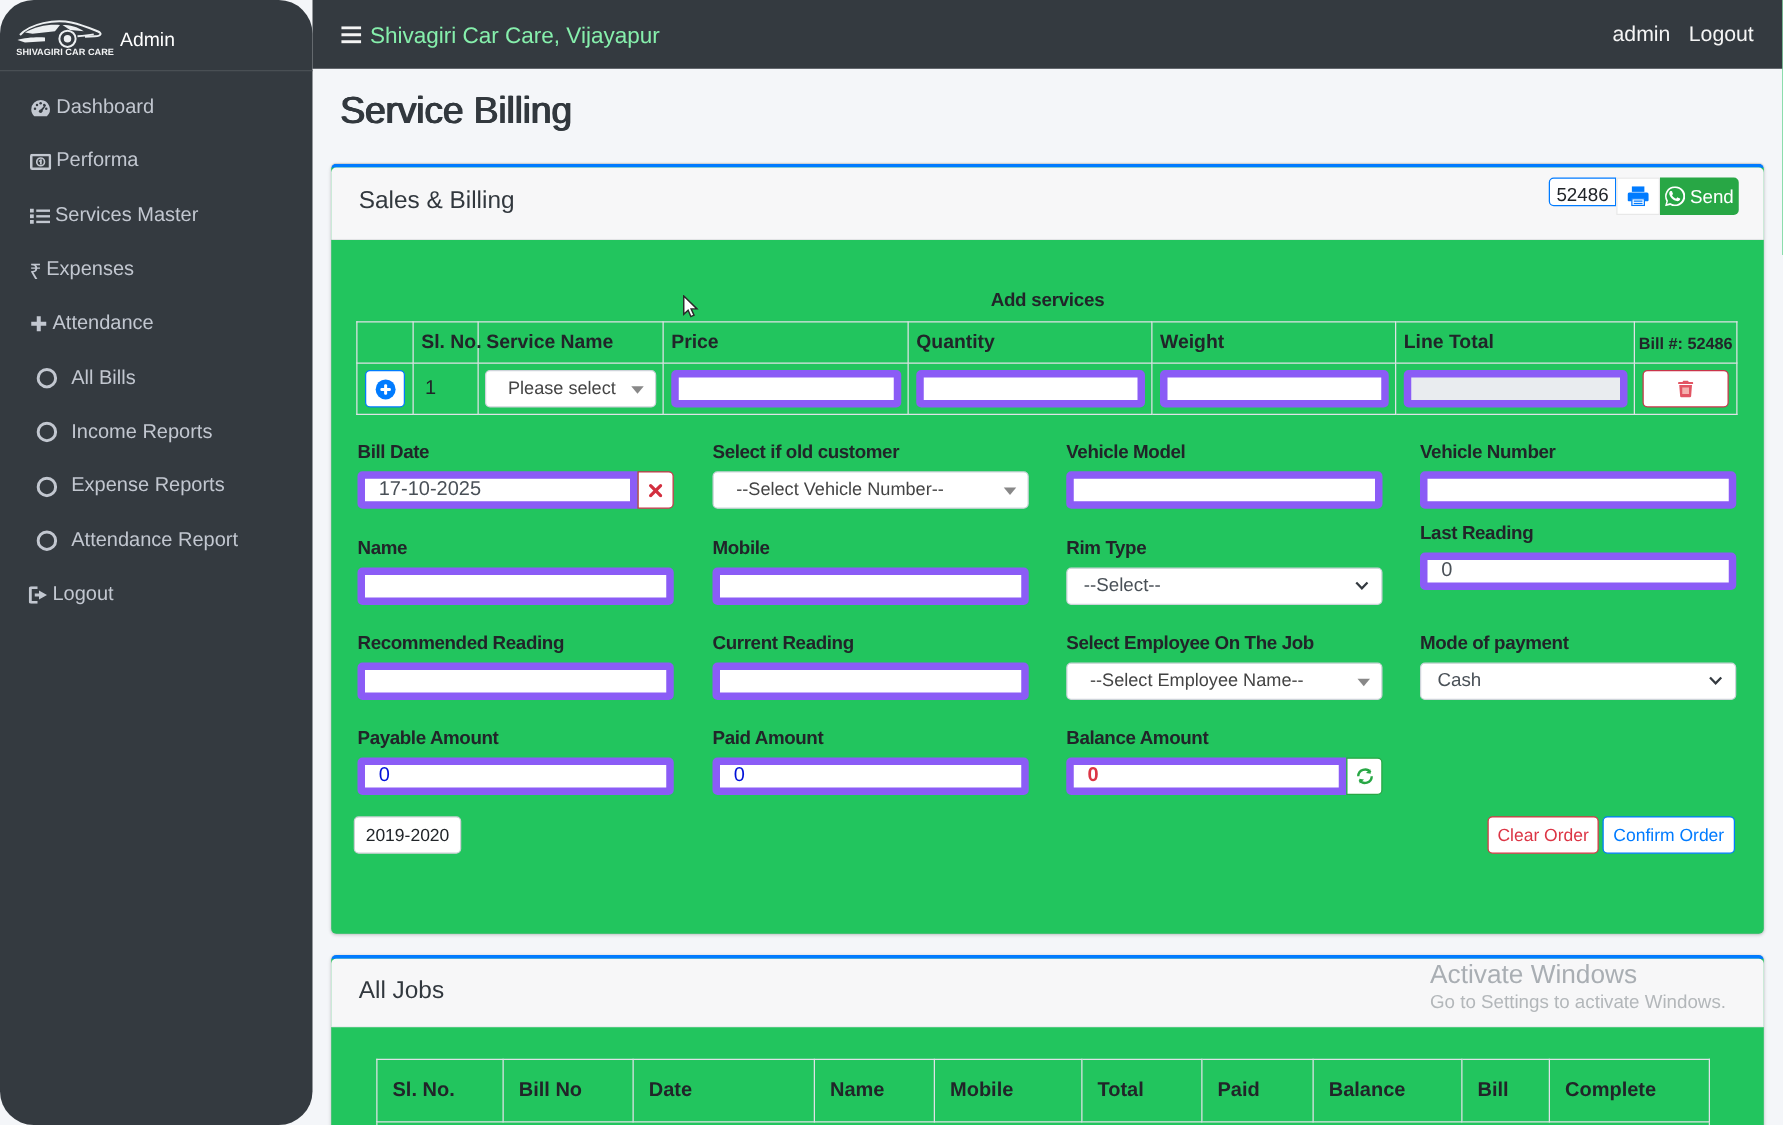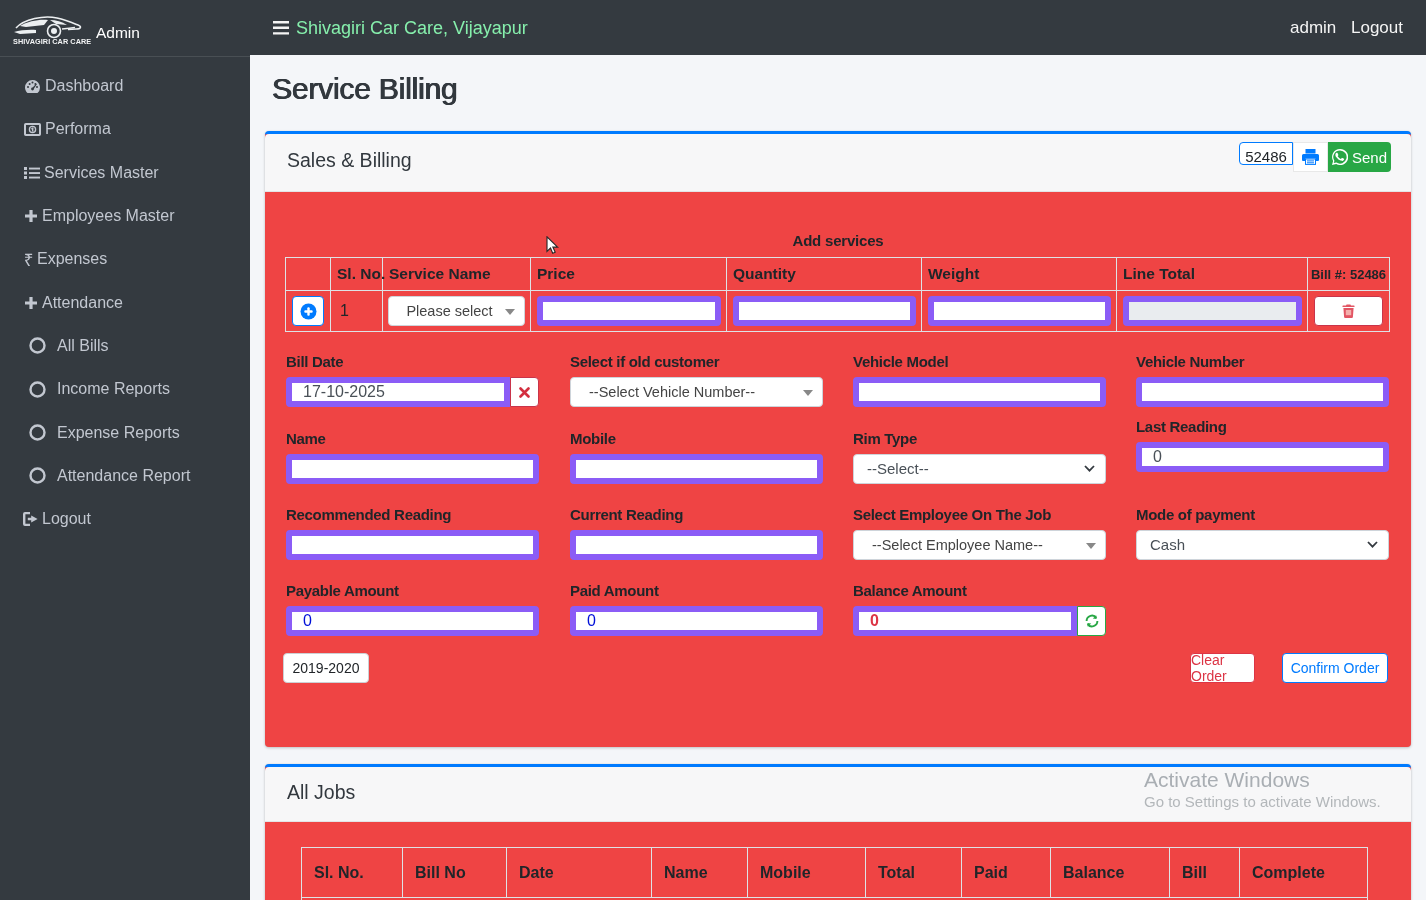--- a/index.html
+++ b/index.html
@@ -1,35 +1,35 @@
 <!DOCTYPE html>
 <html><head>
 <meta charset="utf-8">
 <style>
 * { box-sizing: border-box; margin:0; padding:0; }
 html,body { width:1426px; height:900px; overflow:hidden; }
 body { font-family:"Liberation Sans", sans-serif; background:#f4f6f9; position:relative; font-size:16px; }
-#sidebar { position:absolute; left:0; top:0; width:250px; height:900px; background:#343a40; z-index:5; }
+#sidebar { position:absolute; left:0; top:0; width:250px; height:900px; background:#343a40; z-index:5;border-radius:27px; }
 #brand { position:relative; height:57px; border-bottom:1px solid #494f54; }
 #brand .admintxt { position:absolute; left:96px; top:24px; color:#fff; font-size:15.5px; }
 #navbar { position:absolute; left:250px; top:0; width:1176px; height:55px; background:#343a40; z-index:4; }
 #navbar .title { position:absolute; left:46px; top:18px; color:#86efac; font-size:18px; }
 #navbar .burger { position:absolute; left:23px; top:21px; }
 #navbar .rlink { position:absolute; top:18px; color:#f4f4f4; font-size:17px; }
 .menu { position:absolute; left:0; top:64.5px; width:250px; }
 .mi { position:relative; height:43.3px; display:flex; align-items:center; padding-left:24px; color:#c2c7d0; font-size:16px; }
 .mi .ic { display:flex; align-items:center; justify-content:center; margin-right:4px; }
 .mi.rep { padding-left:28px; }
 .mi.rep .ic { margin-right:13px; }
 .mi.sub { padding-left:29px; }
 .mi.sub .ic { margin-right:11px; }
 .mi.lo { padding-left:23px; }
 .mi .chev { position:absolute; right:24px; top:14px; }
 h1.pagetitle { position:absolute; left:272px; top:72px; font-size:30px; font-weight:400; letter-spacing:-0.2px; color:#32383e; z-index:1; text-shadow:0.7px 0 0 #32383e, -0.4px 0 0 #32383e; }
-.card { position:absolute; left:265px; width:1146px; background:#ef4444; border-top:3px solid #007bff; border-radius:4px; box-shadow:0 0 1px rgba(0,0,0,.125), 0 1px 3px rgba(0,0,0,.2); z-index:1; }
+.card { position:absolute; left:265px; width:1146px; background:#22c55e; border-top:3px solid #007bff; border-radius:4px; box-shadow:0 0 1px rgba(0,0,0,.125), 0 1px 3px rgba(0,0,0,.2); z-index:1; }
 #card1 { top:131px; height:616px; }
 #card2 { top:764px; height:150px; }
 .card-header { position:absolute; left:0; top:0; width:100%; background:#f7f7f8; border-bottom:1px solid #e3e4e6; border-radius:4px 4px 0 0; }
 #card1 .card-header { height:58px; }
 #card2 .card-header { height:55px; }
 .card-title { position:absolute; left:22px; font-size:19.5px; color:#32383e; }
 #card1 .card-title { top:15px; }
 #card2 .card-title { top:14px; }
 
 #billno { position:absolute; left:974px; top:8px; width:54px; height:23px; border:1px solid #007bff; border-radius:4px 0 0 4px; text-align:center; font-size:15px; color:#212529; font-family:inherit; background:#fff; line-height:28px; }
@@ -121,25 +121,20 @@
             <g fill="#c2c7d0">
               <rect x="0" y="1" width="3" height="3"></rect>
               <rect x="5" y="1.6" width="11" height="1.9"></rect>
               <rect x="0" y="5.5" width="3" height="3"></rect>
               <rect x="5" y="6.1" width="11" height="1.9"></rect>
               <rect x="0" y="10" width="3" height="3"></rect>
               <rect x="5" y="10.6" width="11" height="1.9"></rect>
             </g>
           </svg>
         </span>Services Master</div>
-    <div class="mi"><span class="ic">
-          <svg width="14" height="14" viewBox="0 0 14 14">
-            <path fill="#c2c7d0" d="M5.4 1h3.2v4.4H13v3.2H8.6V13H5.4V8.6H1V5.4h4.4z"></path>
-          </svg>
-        </span>Employees Master</div>
     <div class="mi"><span class="ic" style="font-size:17px;color:#c2c7d0;width:9px;">₹</span>Expenses</div>
     <div class="mi"><span class="ic">
           <svg width="14" height="14" viewBox="0 0 14 14">
             <path fill="#c2c7d0" d="M5.4 1h3.2v4.4H13v3.2H8.6V13H5.4V8.6H1V5.4h4.4z"></path>
           </svg>
         </span>Attendance</div>
     <div class="mi sub"><span class="ic">
           <svg width="17" height="17" viewBox="0 0 17 17">
             <circle cx="8.5" cy="8.5" r="7" stroke="#c2c7d0" stroke-width="2.4" fill="none"></circle>
           </svg>
@@ -332,21 +327,21 @@
               <path d="M1.6 7a5.4 5.4 0 0 1 9.8-3.1"></path>
             </g>
             <path fill="#28a745" d="M11.2 1.2 L11.6 5 L7.8 4.4z"></path>
             <path fill="#28a745" d="M2.8 12.8 L2.4 9 L6.2 9.6z"></path>
           </svg>
         </div>
       </div>
   </div>
 
   <div class="obtn" style="left:18px;top:519px;width:86px;border:1px solid #ccd0d4;color:#212529;">2019-2020</div>
-  <div class="obtn" style="left:925px;top:519px;width:65px;border:1px solid #dc3545;color:#dc3545;">Clear Order</div>
+  <div class="obtn" style="left:925px;top:519px;width:89px;border:1px solid #dc3545;color:#dc3545;">Clear Order</div>
   <div class="obtn" style="left:1017px;top:519px;width:106px;border:1px solid #007bff;color:#007bff;">Confirm Order</div>
 </div>
 
 <div class="card" id="card2">
   <div class="card-header">
     <div class="card-title">All Jobs</div>
   </div>
   <table class="jobs">
     <colgroup>
         <col style="width:101px">

